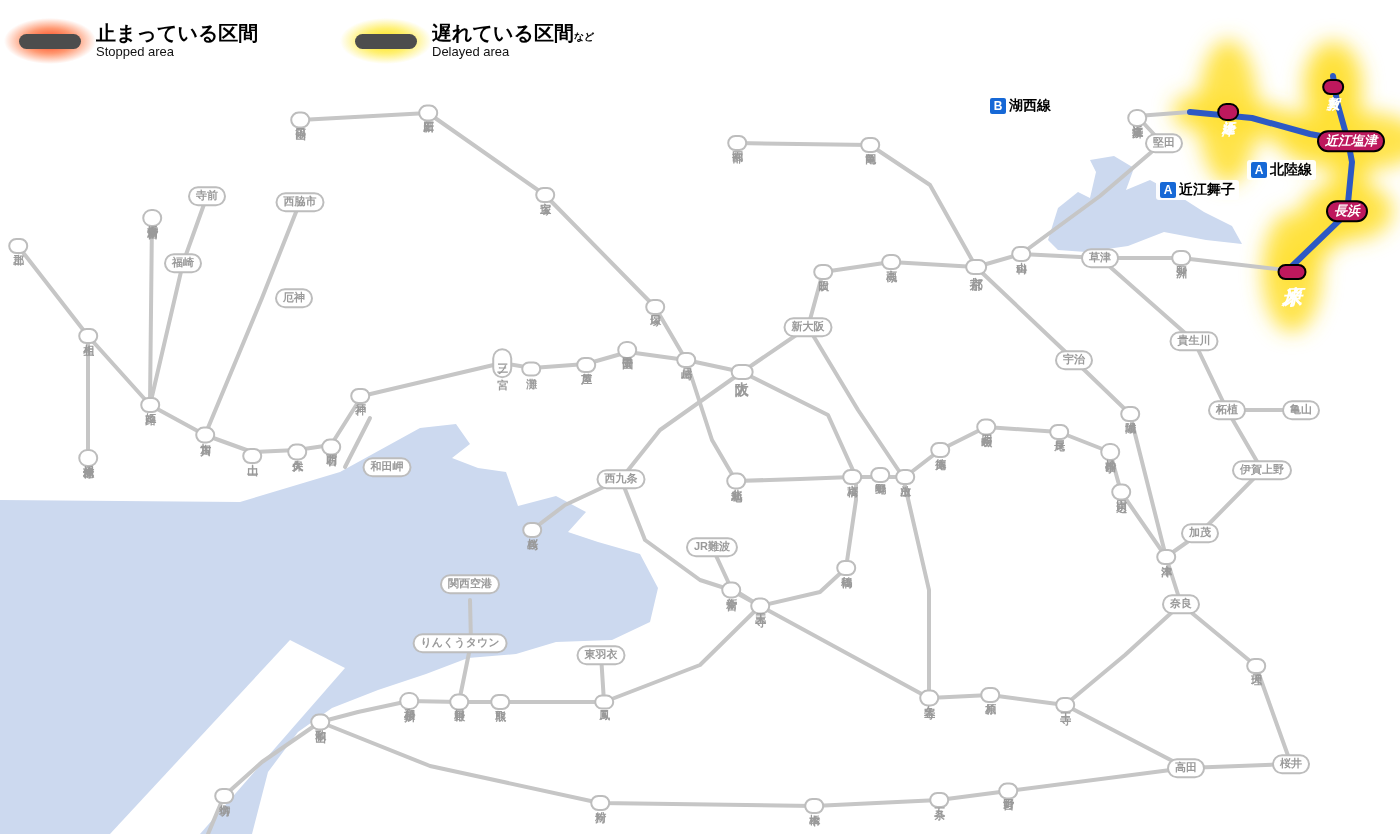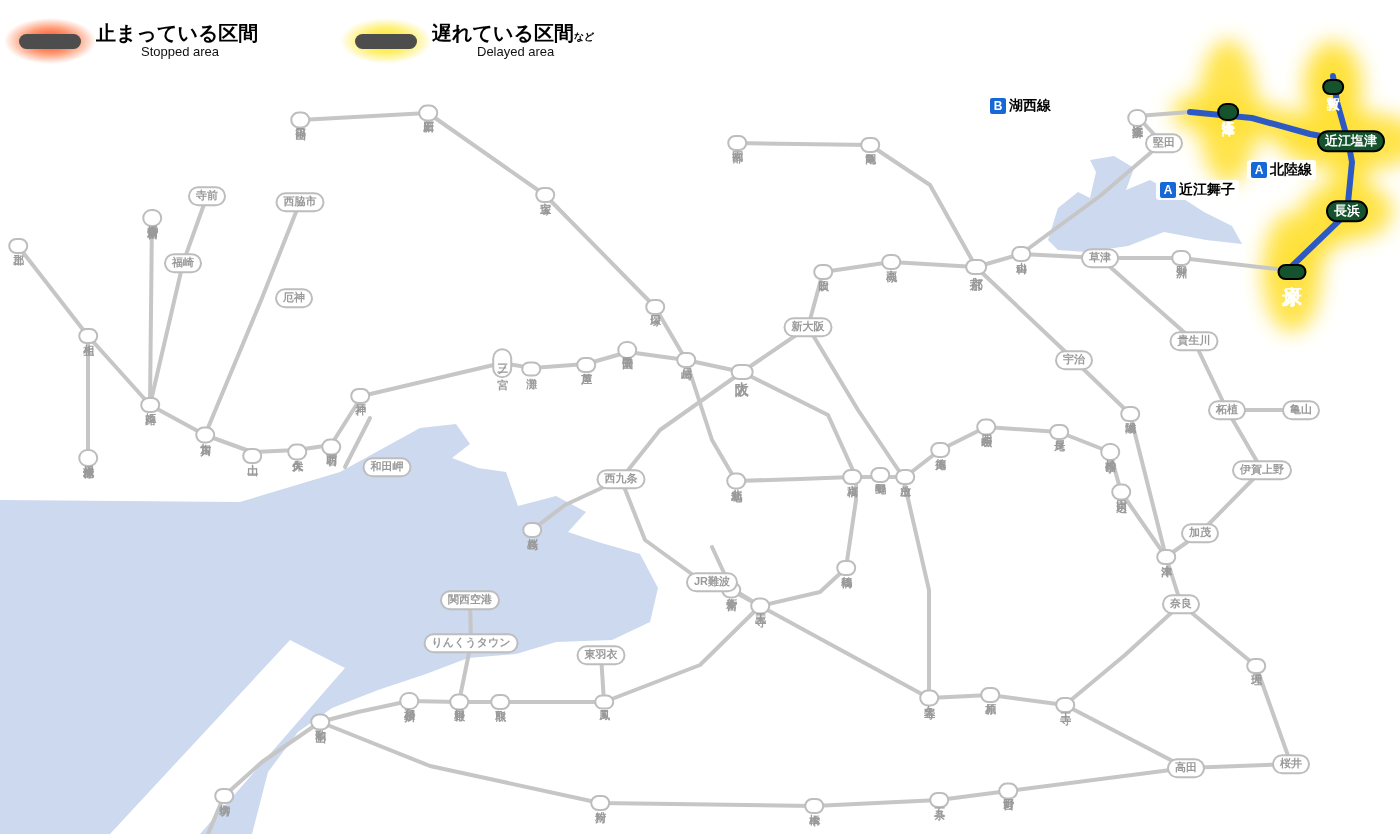--- a/index.html
+++ b/index.html
@@ -14,21 +14,21 @@
   
   .station{
     position:absolute;transform:translate(-50%,-50%);
     background:#ffffff;border:2px solid var(--station-border,#bdbdbd);
     color:var(--station-text,#9a9a9a);
     font-weight:bold;font-size:11px;line-height:1.05;white-space:nowrap;
     border-radius:999px;z-index:3;text-align:center;
   }
   .station.h{padding:2px 6px;}
   .station.v{writing-mode:vertical-rl;text-orientation:upright;padding:5px 2px;letter-spacing:1px;}
-  .station.black{background:#14532d;color:#ffffff;border-color:#000000;z-index:4;}
+  .station.black{background:#be185d;color:#ffffff;border-color:#000000;z-index:4;font-style:italic;}
 
   
   .line-label{
     position:absolute;transform:translate(0,-50%);display:flex;align-items:center;gap:3px;
     background:rgba(255,255,255,0.92);padding:1px 4px;border-radius:3px;
     font-weight:bold;font-size:14px;color:#000;z-index:5;white-space:nowrap;
   }
   .line-label .badge{
     width:16px;height:16px;background:var(--badge-blue,#1668d6);color:#fff;
     font-size:12px;display:flex;align-items:center;justify-content:center;border-radius:2px;flex:0 0 auto;
@@ -39,21 +39,21 @@
   #legend-stopped{left:4px;}
   #legend-delayed{left:340px;}
   .legend-swatch{position:relative;width:92px;height:46px;display:flex;align-items:center;justify-content:center;flex:0 0 auto;}
   .legend-swatch::before{content:"";position:absolute;inset:0;}
   .legend-swatch.red::before{background:radial-gradient(closest-side,rgba(255,45,0,0.95),rgba(255,70,0,0.55) 55%,rgba(255,90,0,0));}
   .legend-swatch.yellow::before{background:radial-gradient(closest-side,rgba(255,225,0,0.98),rgba(255,228,0,0.55) 55%,rgba(255,232,0,0));}
   .swatch-bar{position:relative;width:62px;height:15px;background:#4d4d4d;border-radius:8px;}
   .legend-labels{display:flex;flex-direction:column;justify-content:center;}
   .legend-labels .ja{font-size:20px;font-weight:bold;color:#000;line-height:1.1;}
   .legend-labels .ja .suffix{font-size:10px;}
-  .legend-labels .en{font-size:13px;color:#111;line-height:1.2;margin-left:45px;}
+  .legend-labels .en{font-size:13px;color:#111;line-height:1.2;}
 </style>
 </head>
 <body>
 
 <div id="page">
 
   <svg id="map-svg" viewBox="0 0 1400 834" width="1400" height="834">
     <defs>
       <filter id="glow-blur" x="-60%" y="-60%" width="220%" height="220%">
         <feGaussianBlur stdDeviation="10"></feGaussianBlur>
@@ -155,25 +155,25 @@
       <div class="station v" style="left: 1008px; top: 791px;">吉野口</div>
       <div class="station v" style="left: 814px; top: 806px;">橋本</div>
       <div class="station v" style="left: 600px; top: 803px;">粉河</div>
       <div class="station v" style="left: 320px; top: 722px;">和歌山</div>
       <div class="station v" style="left: 224px; top: 796px;">御坊</div>
       <div class="station v" style="left: 409px; top: 701px;">和泉砂川</div>
       <div class="station v" style="left: 459px; top: 702px;">日根野</div>
       <div class="station v" style="left: 500px; top: 702px;">熊取</div>
       <div class="station v" style="left: 604px; top: 702px;">鳳</div>
       <div class="station h" style="left: 601px; top: 655px;">東羽衣</div>
-      <div class="station h" style="left: 470px; top: 600px;">関西空港</div>
-      <div class="station h" style="left: 471px; top: 643px;">りんくうタウン</div>
+      <div class="station h" style="left: 470px; top: 584px;">関西空港</div>
+      <div class="station h" style="left: 460px; top: 643px;">りんくうタウン</div>
       <div class="station v" style="left: 760px; top: 606px;">天王寺</div>
       <div class="station v" style="left: 731px; top: 590px;">新今宮</div>
-      <div class="station h" style="left: 712px; top: 547px; margin-top: 35px;">JR難波</div>
+      <div class="station h" style="left: 712px; top: 547px;">JR難波</div>
       <div class="station v" style="left: 846px; top: 568px;">鶴橋</div>
       <div class="station v" style="left: 852px; top: 477px;">京橋</div>
       <div class="station v" style="left: 880px; top: 475px;">鴫野</div>
       <div class="station v" style="left: 905px; top: 477px;">放出</div>
       <div class="station v" style="left: 940px; top: 450px;">徳庵</div>
       <div class="station v" style="left: 986px; top: 427px;">四条畷</div>
       <div class="station v" style="left: 1059px; top: 432px;">長尾</div>
       <div class="station v" style="left: 1110px; top: 452px;">松井山手</div>
       <div class="station v" style="left: 1121px; top: 492px;">京田辺</div>
       <div class="station v" style="left: 736px; top: 481px;">北新地</div>

